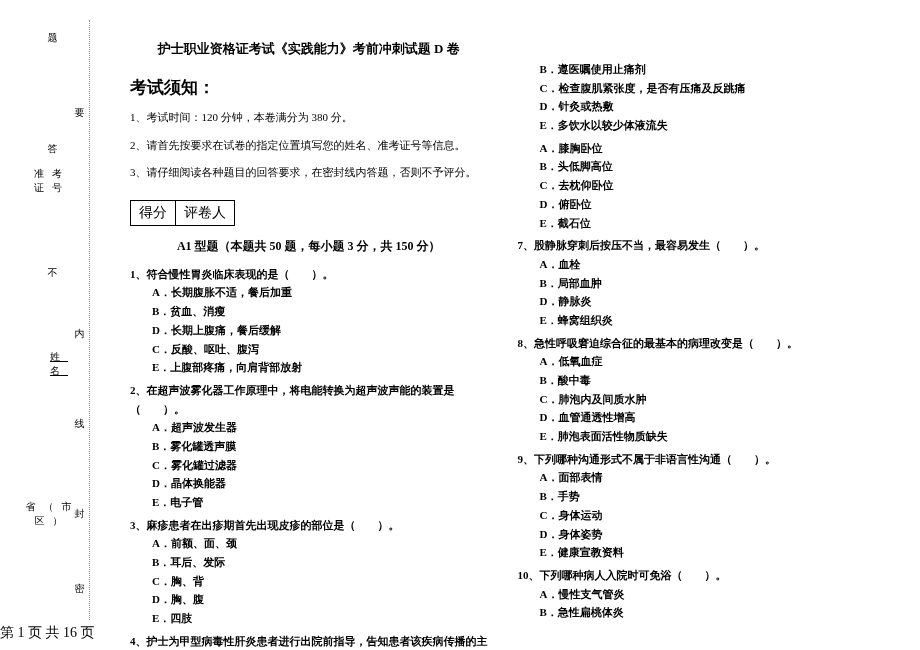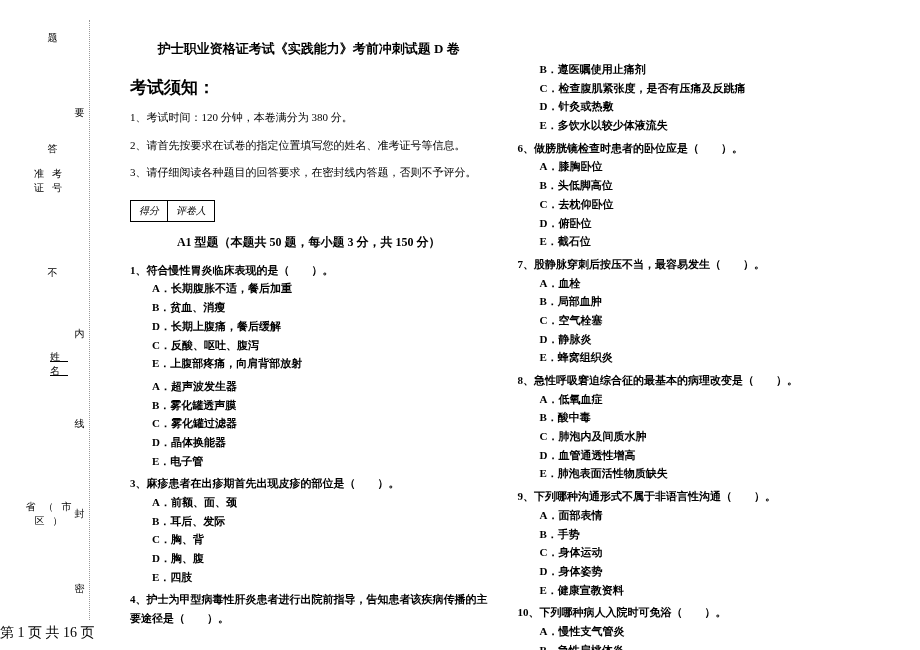--- a/index.html
+++ b/index.html
@@ -78,22 +78,21 @@
       line-height: 1.6;
     }
     .score-box {
       display: inline-flex;
       border: 1px solid #000;
       margin: 8px 0;
     }
     .score-cell {
       padding: 3px 8px;
       border-right: 1px solid #000;
-      font-size: 10px;
-      font-style: italic;
+      font-size: 14px;
     }
     .score-cell:last-child { border-right: none; }
     .section-title {
       text-align: center;
       font-weight: bold;
       font-size: 12px;
       margin: 4px 0 10px 0;
     }
     .question {
       margin-bottom: 4px;
@@ -155,20 +154,21 @@
 
       <div class="question">
         <div class="q-stem">1、符合慢性胃炎临床表现的是（　　）。</div>
         <div class="q-option">A．长期腹胀不适，餐后加重</div>
         <div class="q-option">B．贫血、消瘦</div>
         <div class="q-option">D．长期上腹痛，餐后缓解</div>
         <div class="q-option">C．反酸、呕吐、腹泻</div>
         <div class="q-option">E．上腹部疼痛，向肩背部放射</div>
       </div>
       <div class="question">
+        <div class="q-stem">2、在超声波雾化器工作原理中，将电能转换为超声波声能的装置是（　　）。</div>
         <div class="q-option">A．超声波发生器</div>
         <div class="q-option">B．雾化罐透声膜</div>
         <div class="q-option">C．雾化罐过滤器</div>
         <div class="q-option">D．晶体换能器</div>
         <div class="q-option">E．电子管</div>
       </div>
       <div class="question">
         <div class="q-stem">3、麻疹患者在出疹期首先出现皮疹的部位是（　　）。</div>
         <div class="q-option">A．前额、面、颈</div>
         <div class="q-option">B．耳后、发际</div>
@@ -184,32 +184,30 @@
     </div>
 
     <div class="col col-right">
       <div class="question">
         <div class="q-option">B．遵医嘱使用止痛剂</div>
         <div class="q-option">C．检查腹肌紧张度，是否有压痛及反跳痛</div>
         <div class="q-option">D．针灸或热敷</div>
         <div class="q-option">E．多饮水以较少体液流失</div>
       </div>
       <div class="question">
-        <div class="q-stem">6、做膀胱镜检查时患者的卧位应是（　　）。</div>
         <div class="q-option">A．膝胸卧位</div>
         <div class="q-option">B．头低脚高位</div>
         <div class="q-option">C．去枕仰卧位</div>
         <div class="q-option">D．俯卧位</div>
         <div class="q-option">E．截石位</div>
       </div>
       <div class="question">
         <div class="q-stem">7、股静脉穿刺后按压不当，最容易发生（　　）。</div>
         <div class="q-option">A．血栓</div>
         <div class="q-option">B．局部血肿</div>
-        <div class="q-option">C．空气栓塞</div>
         <div class="q-option">D．静脉炎</div>
         <div class="q-option">E．蜂窝组织炎</div>
       </div>
       <div class="question">
         <div class="q-stem">8、急性呼吸窘迫综合征的最基本的病理改变是（　　）。</div>
         <div class="q-option">A．低氧血症</div>
         <div class="q-option">B．酸中毒</div>
         <div class="q-option">C．肺泡内及间质水肿</div>
         <div class="q-option">D．血管通透性增高</div>
         <div class="q-option">E．肺泡表面活性物质缺失</div>

